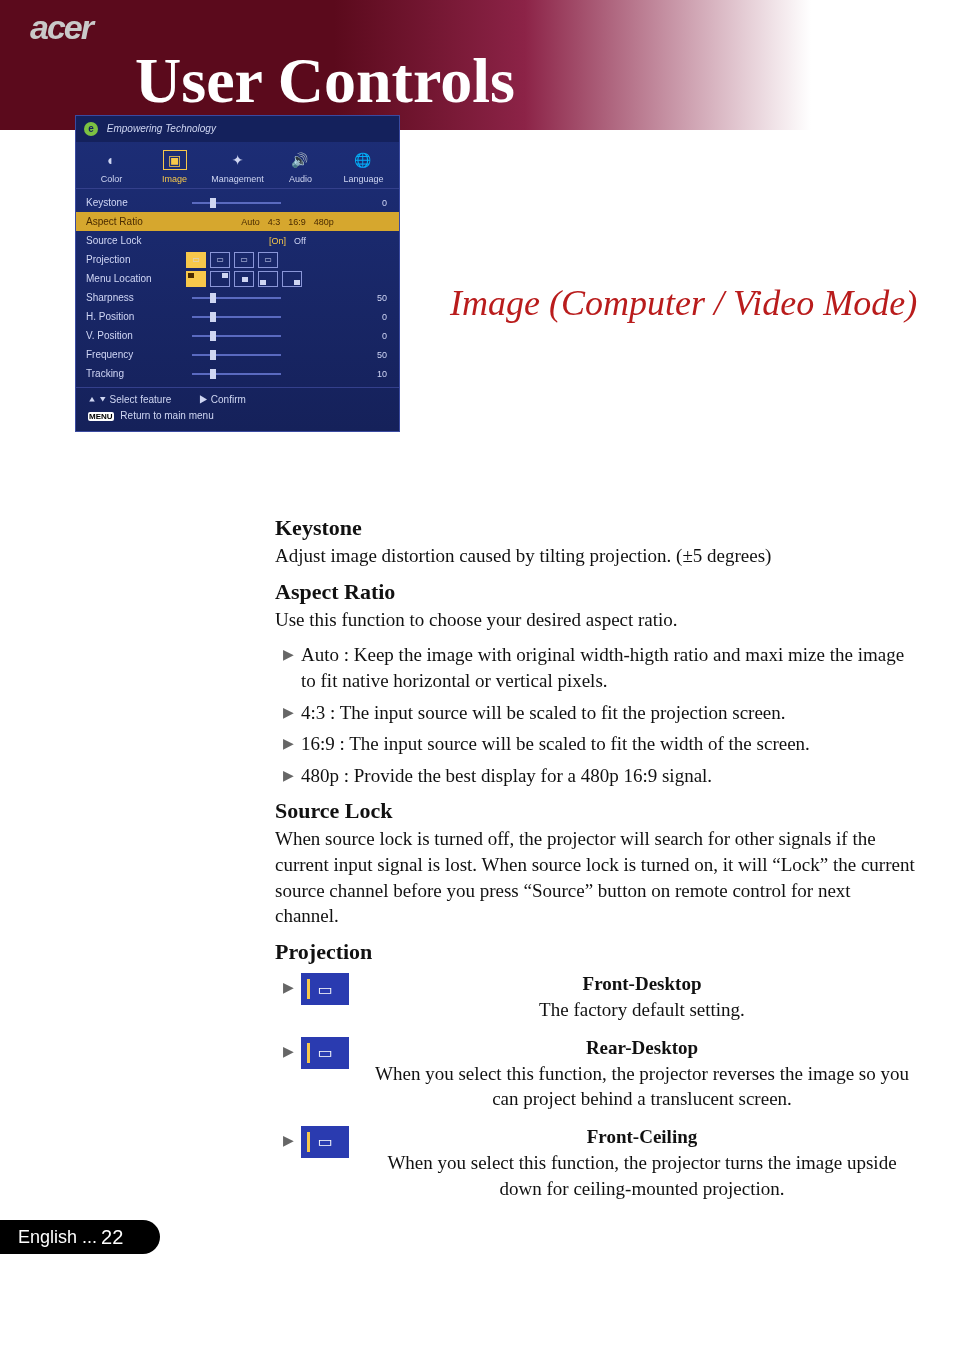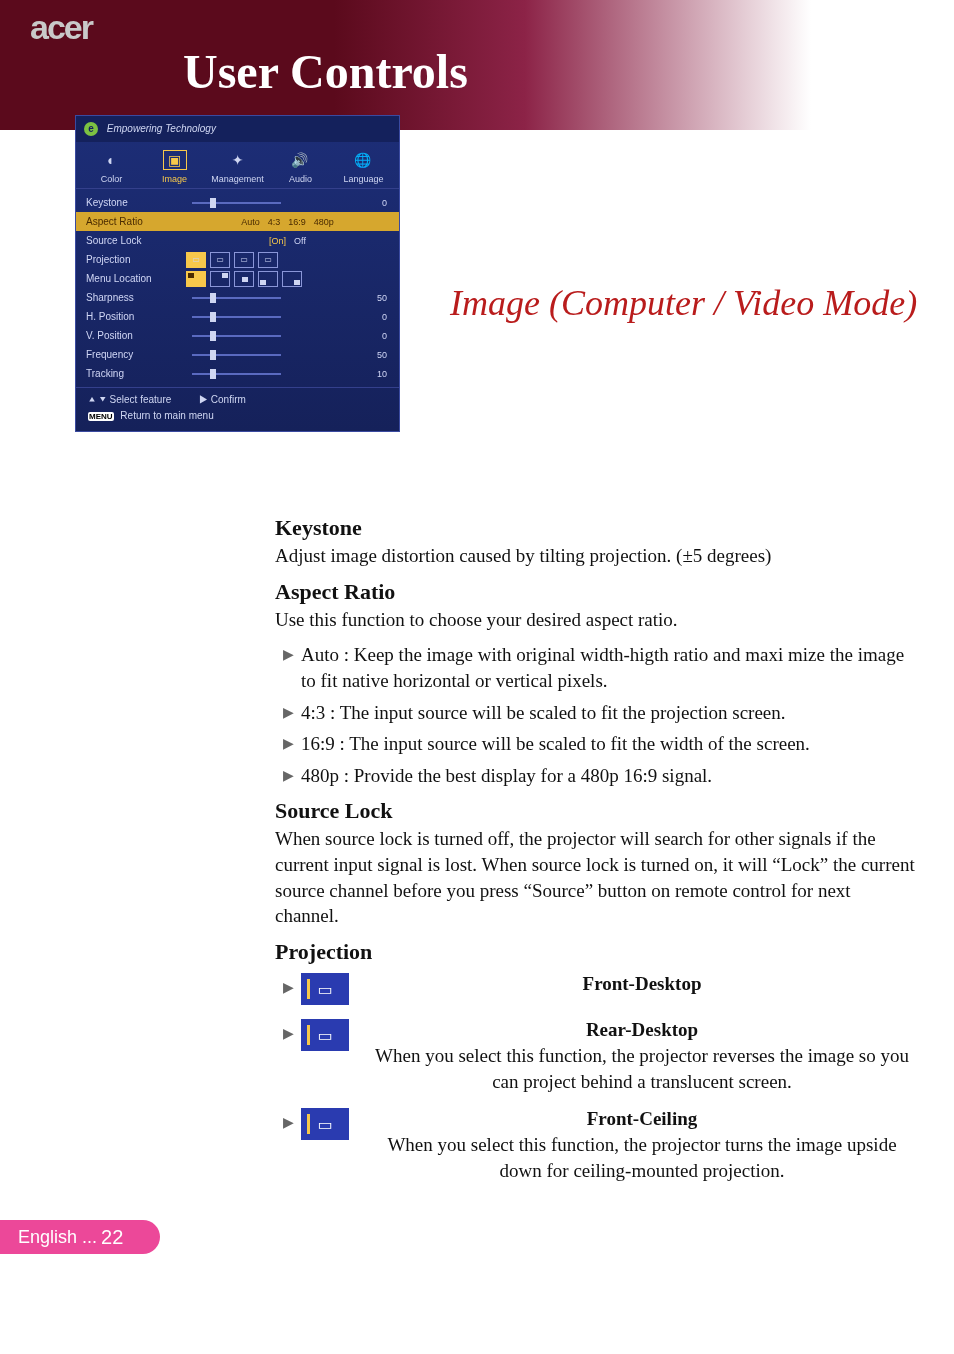--- a/index.html
+++ b/index.html
@@ -16,34 +16,34 @@
     height: 130px;
     background: linear-gradient(90deg, #5b0a1c 0%, #5b0a1c 35%, #8c2347 55%, #ffffff 85%);
     position: relative;
     color: #fff;
   }
   .logo {
     position: absolute;
     left: 30px;
     top: 8px;
     font-family: Arial, sans-serif;
+    font-style: italic;
     font-weight: bold;
     font-size: 34px;
     color: #c9c9c9;
     letter-spacing: -2px;
   }
   .banner h1 {
     position: absolute;
     left: 135px;
     top: 44px;
-    font-size: 48px;
+    font-size: 64px;
     font-weight: bold;
     color: #fff;
     font-family: Georgia, serif;
-    margin-left: 48px;
   }
   
   .osd {
     position: absolute;
     left: 75px;
     top: 115px;
     width: 325px;
     background: #1a2a6c;
     background: linear-gradient(#1d2e78, #15215a);
     border: 1px solid #3a4aa0;
@@ -203,21 +203,21 @@
   .proj-item .pbody .pd {
     font-size:19px;line-height:1.35;
   }
   
   .page-badge {
     position:absolute;
     left:0;
     bottom:100px;
     width:160px;
     height:34px;
-    background:#ec4899;
+    background:#000000;
     border-radius:0 17px 17px 0;
     color:#fff;
     font-family:Arial,sans-serif;
     font-size:18px;
     display:flex;align-items:center;
     padding-left:18px;
   }
   .page-badge .pn { margin-left:4px;font-size:20px;}
 </style>
 </head>
@@ -365,20 +365,21 @@
   <h3>Source Lock</h3>
   <p>When source lock is turned off, the projector will search for other signals if the current input signal is lost. When source lock is turned on, it will “Lock” the current source channel before you press “Source” button on remote control for next channel.</p>
 
   <h3>Projection</h3>
 
   <div class="proj-item">
     <span class="tri">▶</span>
     <div class="picon">▭</div>
     <div class="pbody">
       <div class="pt">Front-Desktop</div>
+      <div class="pd">The factory default setting.</div>
     </div>
   </div>
 
   <div class="proj-item">
     <span class="tri">▶</span>
     <div class="picon">▭</div>
     <div class="pbody">
       <div class="pt">Rear-Desktop</div>
       <div class="pd">When you select this function, the projector reverses the image  so you can project behind a translucent screen.</div>
     </div>

